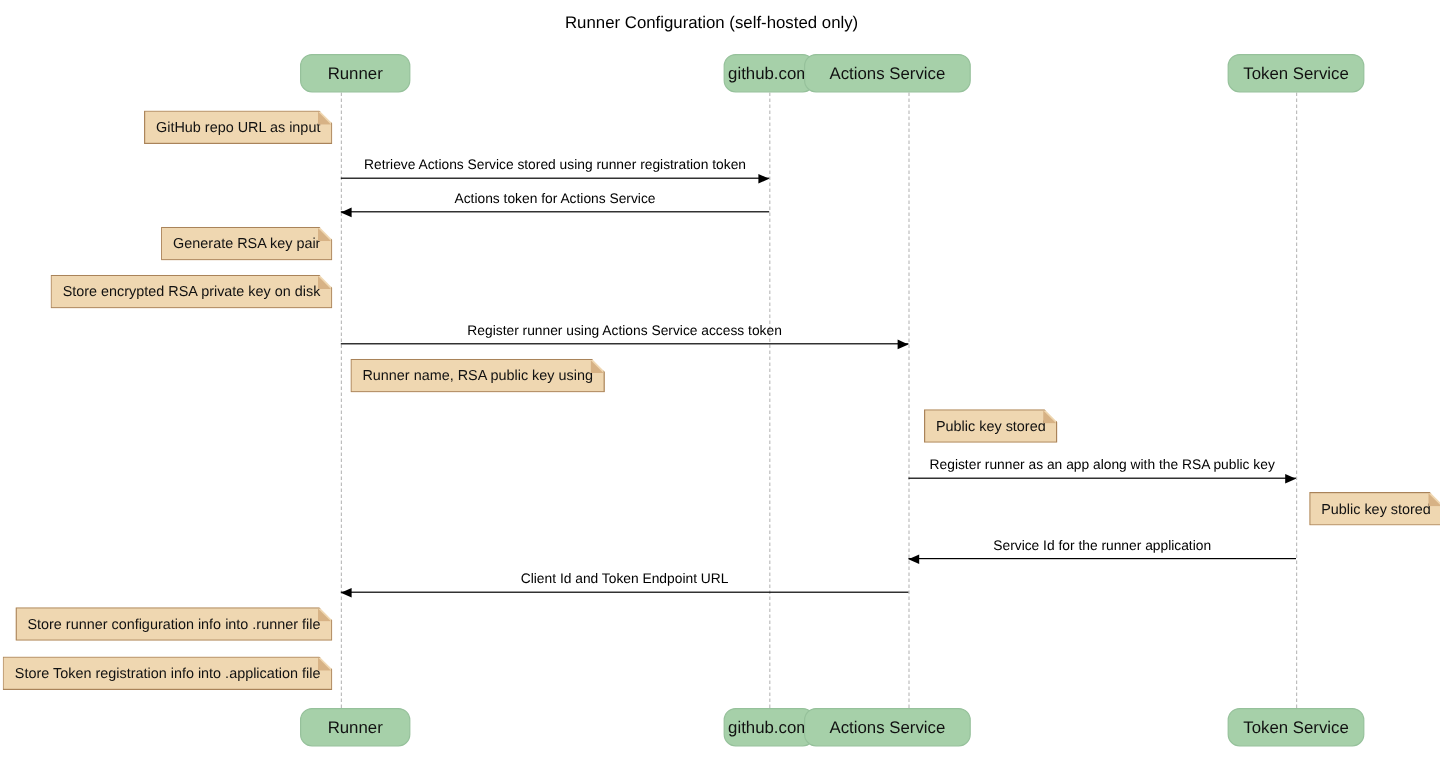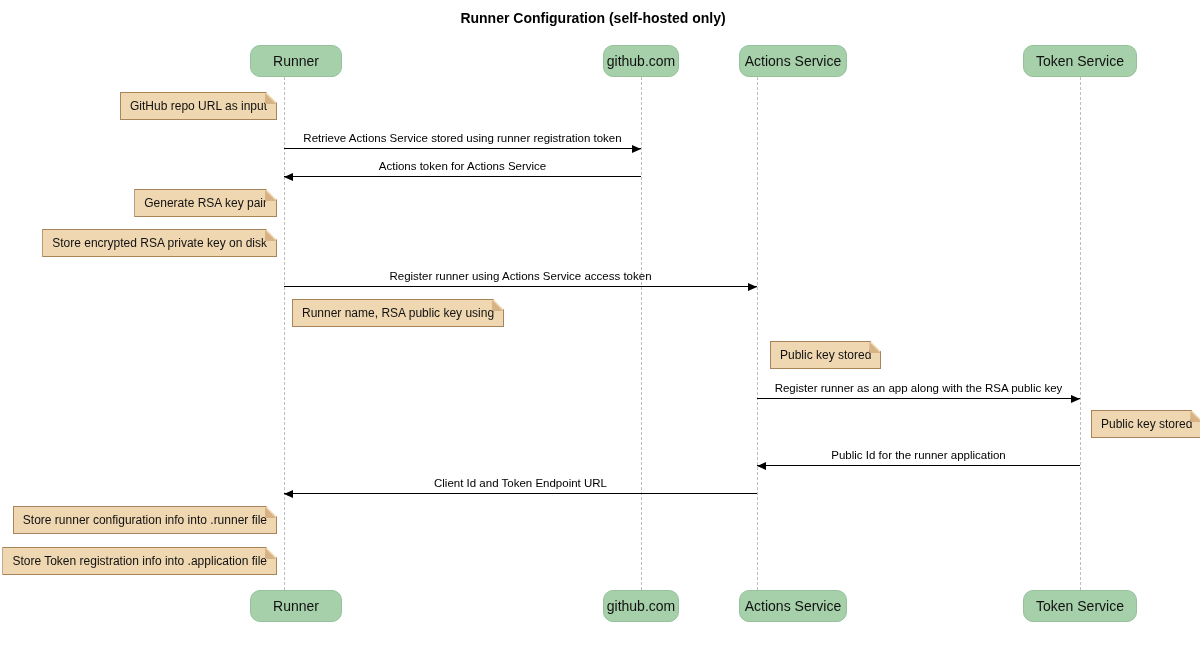--- a/index.html
+++ b/index.html
@@ -6,34 +6,34 @@
   #canvas{
     position:relative;
     width:1200px;height:647px;
     background:#ffffff;
     font-family:"Liberation Sans",sans-serif;
     color:#000;
     overflow:hidden;
   }
   .title{
     position:absolute;top:10px;left:0;width:1186px;
-    text-align:center;font-size:14px;font-weight:bold;color:#000;
+    text-align:center;font-size:14px;font-weight:normal;color:#000;
   }
   
   .participant{
     position:absolute;height:32px;
     background:#a6d0a9;border:1px solid #96c19b;border-radius:10px;
     display:flex;align-items:center;justify-content:center;
     font-size:14px;color:#111;box-sizing:border-box;
   }
   .row-top{top:45px}
   .row-bottom{top:590px}
   .pp-runner{left:250px;width:92px}
   .pp-github{left:603px;width:76px}
-  .pp-actions{left:739px;width:108px}
+  .pp-actions{left:670px;width:139px}
   .pp-token{left:1023px;width:114px}
   
   .lifeline{
     position:absolute;top:77px;height:513px;width:0;
     border-left:1px dashed #bdbdbd;
   }
   .ll-runner{left:284px}
   .ll-github{left:641px}
   .ll-actions{left:757px}
   .ll-token{left:1080px}
@@ -114,21 +114,21 @@
       <div class="ah ah-r"></div>
     </div>
   </div>
   <div class="msg m4">
     <div class="lbl">Register runner as an app along with the RSA public key</div>
     <div class="line">
       <div class="ah ah-r"></div>
     </div>
   </div>
   <div class="msg m5">
-    <div class="lbl">Public Id for the runner application</div>
+    <div class="lbl">Service Id for the runner application</div>
     <div class="line">
       <div class="ah ah-l"></div>
     </div>
   </div>
   <div class="msg m6">
     <div class="lbl">Client Id and Token Endpoint URL</div>
     <div class="line">
       <div class="ah ah-l"></div>
     </div>
   </div>

